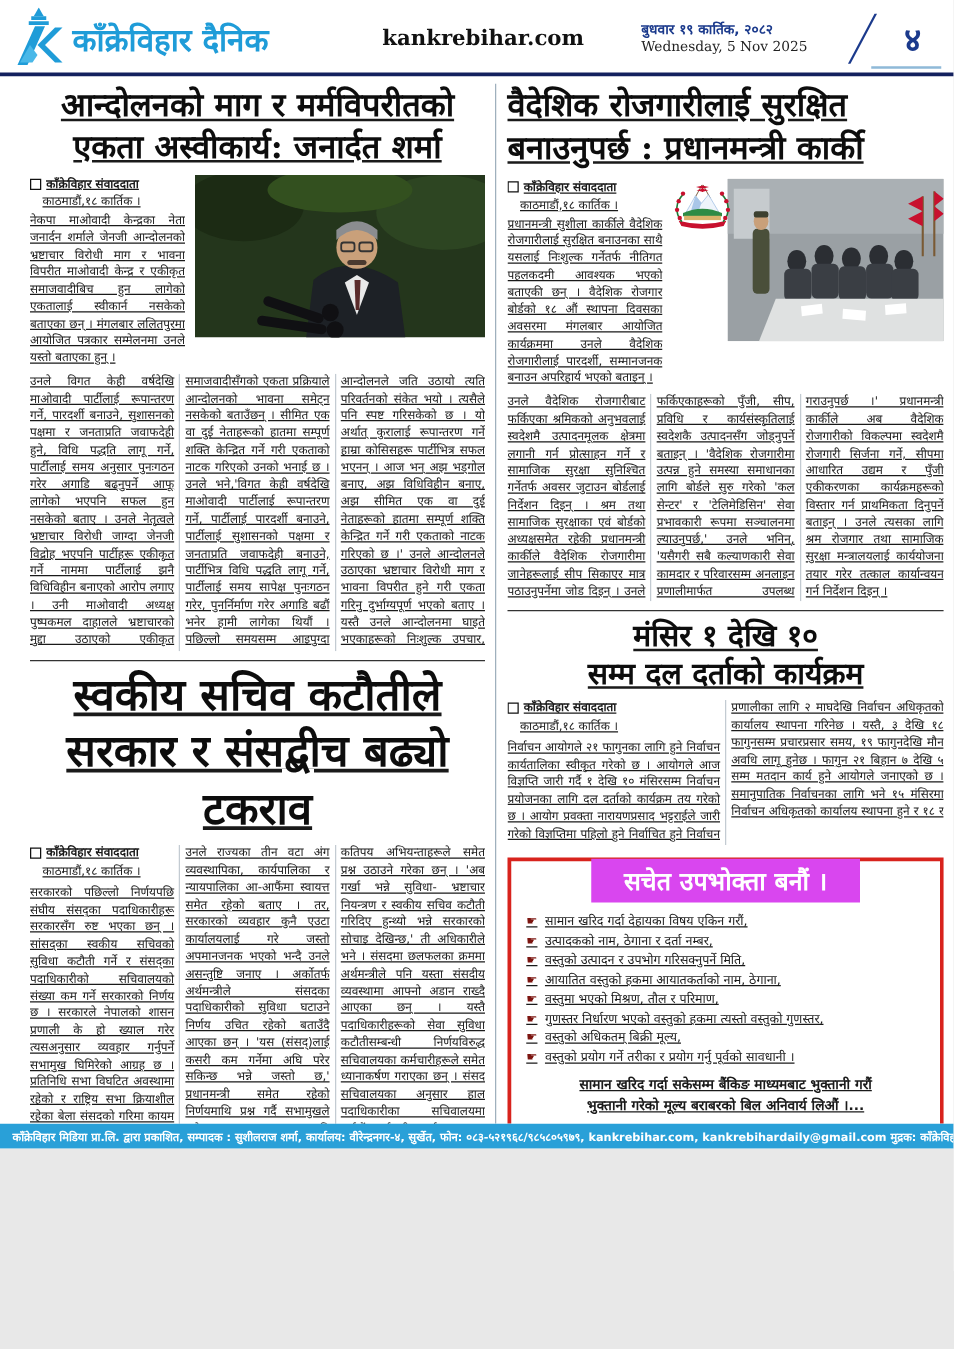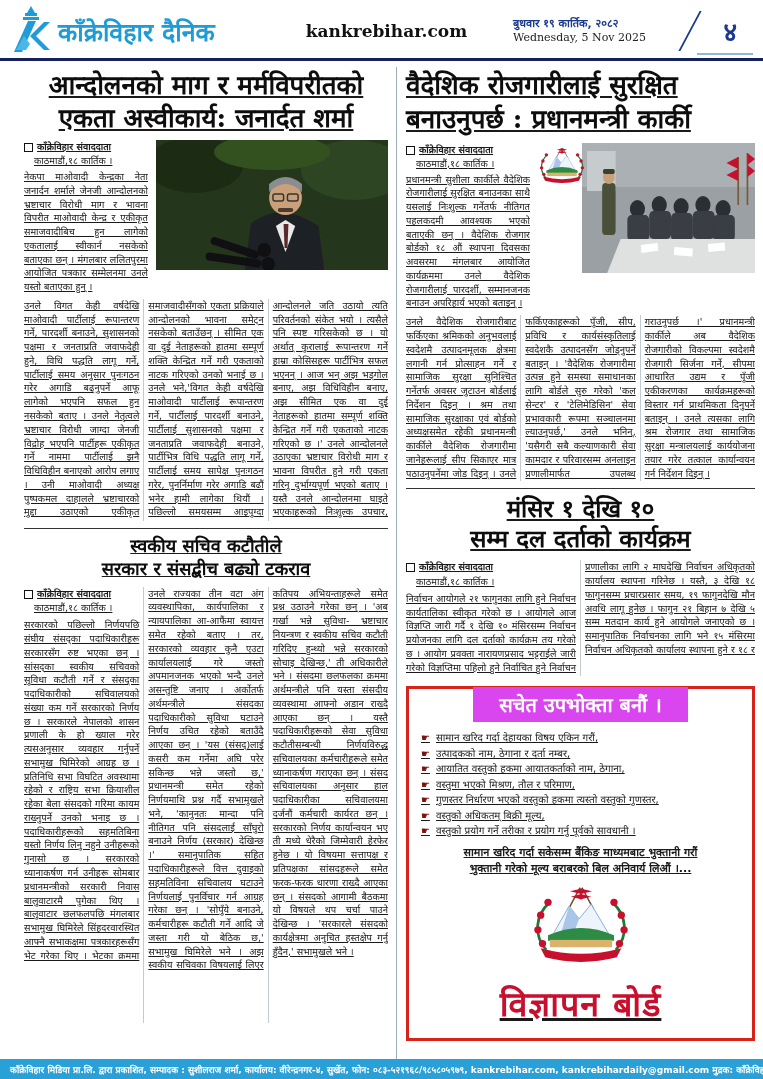--- a/index.html
+++ b/index.html
@@ -1,17 +1,17 @@
 <!DOCTYPE html>
 <html><head>
 <meta charset="utf-8">
 <style>
   html,body{margin:0;padding:0;background:#e8e8e8;}
   .page{
-    width:763px;height:1079px;margin:0 auto;background:#ffffff;
+    width:763px;height:919px;margin:0 auto;background:#ffffff;
     font-family:"DejaVu Sans",sans-serif;color:#1a1a1a;
     display:flex;flex-direction:column;overflow:hidden;position:relative;
     box-sizing:border-box;
   }
   
   .masthead{display:flex;align-items:center;height:58px;padding:4px 10px 0 10px;box-sizing:border-box;}
   .brand{display:flex;align-items:center;gap:6px;width:250px;}
   .brand-name{color:#1f9cd8;font-size:25px;font-weight:bold;font-family:"DejaVu Sans",sans-serif;}
   .site{flex:1;text-align:center;font-family:"DejaVu Serif",serif;font-size:17px;font-weight:bold;color:#111;}
   .dates{width:170px;text-align:left;line-height:1.25;}
@@ -26,21 +26,21 @@
   main{flex:1;display:flex;padding:2px 8px 0 24px;box-sizing:border-box;overflow:hidden;text-decoration:underline;}
   .half{box-sizing:border-box;overflow:hidden;}
   .half.left{width:372px;padding-right:8px;}
   .half.right{flex:1;border-left:1px solid #9fb0bd;padding-left:9px;}
   h1.headline{font-family:"DejaVu Serif",serif;font-weight:bold;color:#0d0d0d;
     margin:2px 0 6px 0;white-space:pre-line;}
   .hl-c{text-align:center;}
   .hl-l{text-align:left;}
   .a1 h1{font-size:26px;line-height:1.25;}
   .a2 h1{font-size:26px;line-height:1.3;}
-  .a3 h1{font-size:18px;line-height:1.3;}
+  .a3 h1{font-size:35px;line-height:1.3;}
   .a4 h1{font-size:24px;line-height:1.25;text-align:center;}
   .byline{font-weight:bold;font-size:9.5px;margin-bottom:1px;}
   .bsq{display:inline-block;width:7px;height:7px;border:1.5px solid #111;margin-right:4px;vertical-align:middle;}
   .dateline{font-size:9.5px;margin:0 0 3px 10px;}
   .bodytext{font-size:9.5px;line-height:1.45;text-align:justify;}
   .toprow{display:flex;gap:8px;}
   .toprow .firstcol{width:124px;flex:none;overflow:hidden;}
   .toprow figure{margin:0;flex:1;position:relative;}
   .toprow svg.photo{display:block;width:100%;height:130px;}
   .cols{column-gap:9px;column-rule:1px solid #c3cbd2;overflow:hidden;margin-top:5px;
@@ -252,20 +252,21 @@
           <div class="dateline">काठमाडौं,१८ कार्तिक ।</div>
           <span>निर्वाचन आयोगले २१ फागुनका लागि हुने निर्वाचन कार्यतालिका स्वीकृत गरेको छ । आयोगले आज विज्ञप्ति जारी गर्दै १ देखि १० मंसिरसम्म निर्वाचन प्रयोजनका लागि दल दर्ताको कार्यक्रम तय गरेको छ । आयोग प्रवक्ता नारायणप्रसाद भट्टराईले जारी गरेको विज्ञप्तिमा पहिलो हुने निर्वाचित हुने निर्वाचन प्रणालीका लागि २ माघदेखि निर्वाचन अधिकृतको कार्यालय स्थापना गरिनेछ । यस्तै, ३ देखि १८ फागुनसम्म प्रचारप्रसार समय, १९ फागुनदेखि मौन अवधि लागू हुनेछ । फागुन २१ बिहान ७ देखि ५ सम्म मतदान कार्य हुने आयोगले जनाएको छ । समानुपातिक निर्वाचनका लागि भने १५ मंसिरमा निर्वाचन अधिकृतको कार्यालय स्थापना हुने र १८ र १९ पुसमा दलहरूले बन्द सूची पेस गर्ने कार्यतालिका रहेको छ ।</span>
         </div>
       </article>
 
       <div class="adbox">
         <div class="adbox-title">सचेत उपभोक्ता बनौं ।</div>
         <ul>
           <li><span class="bullet">☛</span><span>सामान खरिद गर्दा देहायका विषय एकिन गरौं,</span></li>
           <li><span class="bullet">☛</span><span>उत्पादकको नाम, ठेगाना र दर्ता नम्बर,</span></li>
+          <li><span class="bullet">☛</span><span>वस्तुको उत्पादन र उपभोग गरिसक्नुपर्ने मिति,</span></li>
           <li><span class="bullet">☛</span><span>आयातित वस्तुको हकमा आयातकर्ताको नाम, ठेगाना,</span></li>
           <li><span class="bullet">☛</span><span>वस्तुमा भएको मिश्रण, तौल र परिमाण,</span></li>
           <li><span class="bullet">☛</span><span>गुणस्तर निर्धारण भएको वस्तुको हकमा त्यस्तो वस्तुको गुणस्तर,</span></li>
           <li><span class="bullet">☛</span><span>वस्तुको अधिकतम् बिक्री मूल्य,</span></li>
           <li><span class="bullet">☛</span><span>वस्तुको प्रयोग गर्ने तरीका र प्रयोग गर्नु पूर्वको सावधानी ।</span></li>
         </ul>
         <div class="ad-note">सामान खरिद गर्दा सकेसम्म बैंकिङ माध्यमबाट भुक्तानी गरौं
 भुक्तानी गरेको मूल्य बराबरको बिल अनिवार्य लिऔं ।...</div>
         <div>
           <svg width="110" height="92" viewBox="0 0 120 100">

